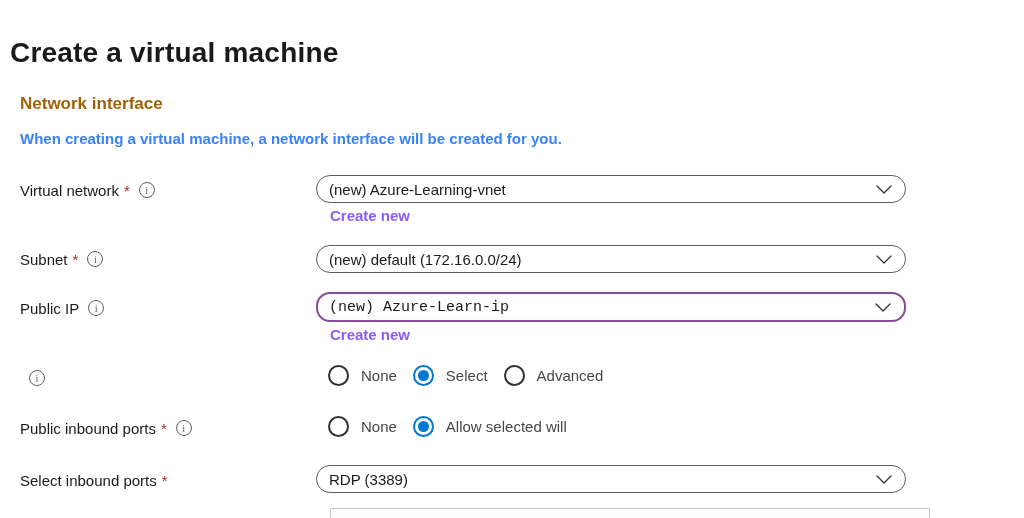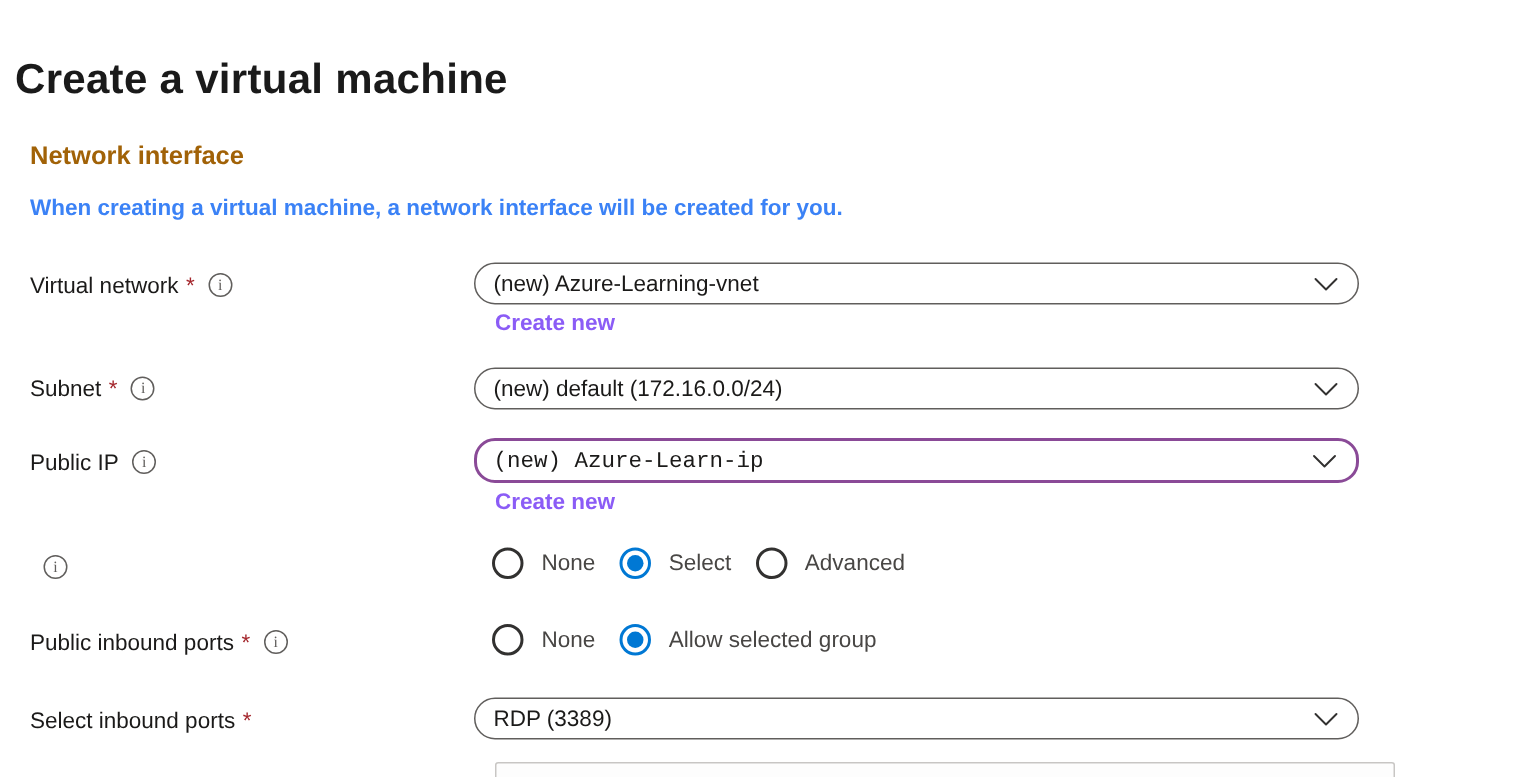--- a/index.html
+++ b/index.html
@@ -175,21 +175,21 @@
 </div>
 <div class="abs radio-row" style="top:413px">
   <label class="radio-item">
     <span class="radio-circle"></span>
     <span class="radio-text">None</span>
   </label>
   <label class="radio-item">
     <span class="radio-circle selected">
         <span class="radio-dot"></span>
       </span>
-    <span class="radio-text">Allow selected group</span>
+    <span class="radio-text">Allow selected will</span>
   </label>
 </div>
 
 <div class="abs field-label" style="top:471px">
   <span>Select inbound ports</span>
   <span class="req">*</span>
 </div>
 <div class="abs dropdown" style="top:465px">
   <span class="dd-value">RDP (3389)</span>
   <svg class="chev" viewBox="0 0 16 9">

